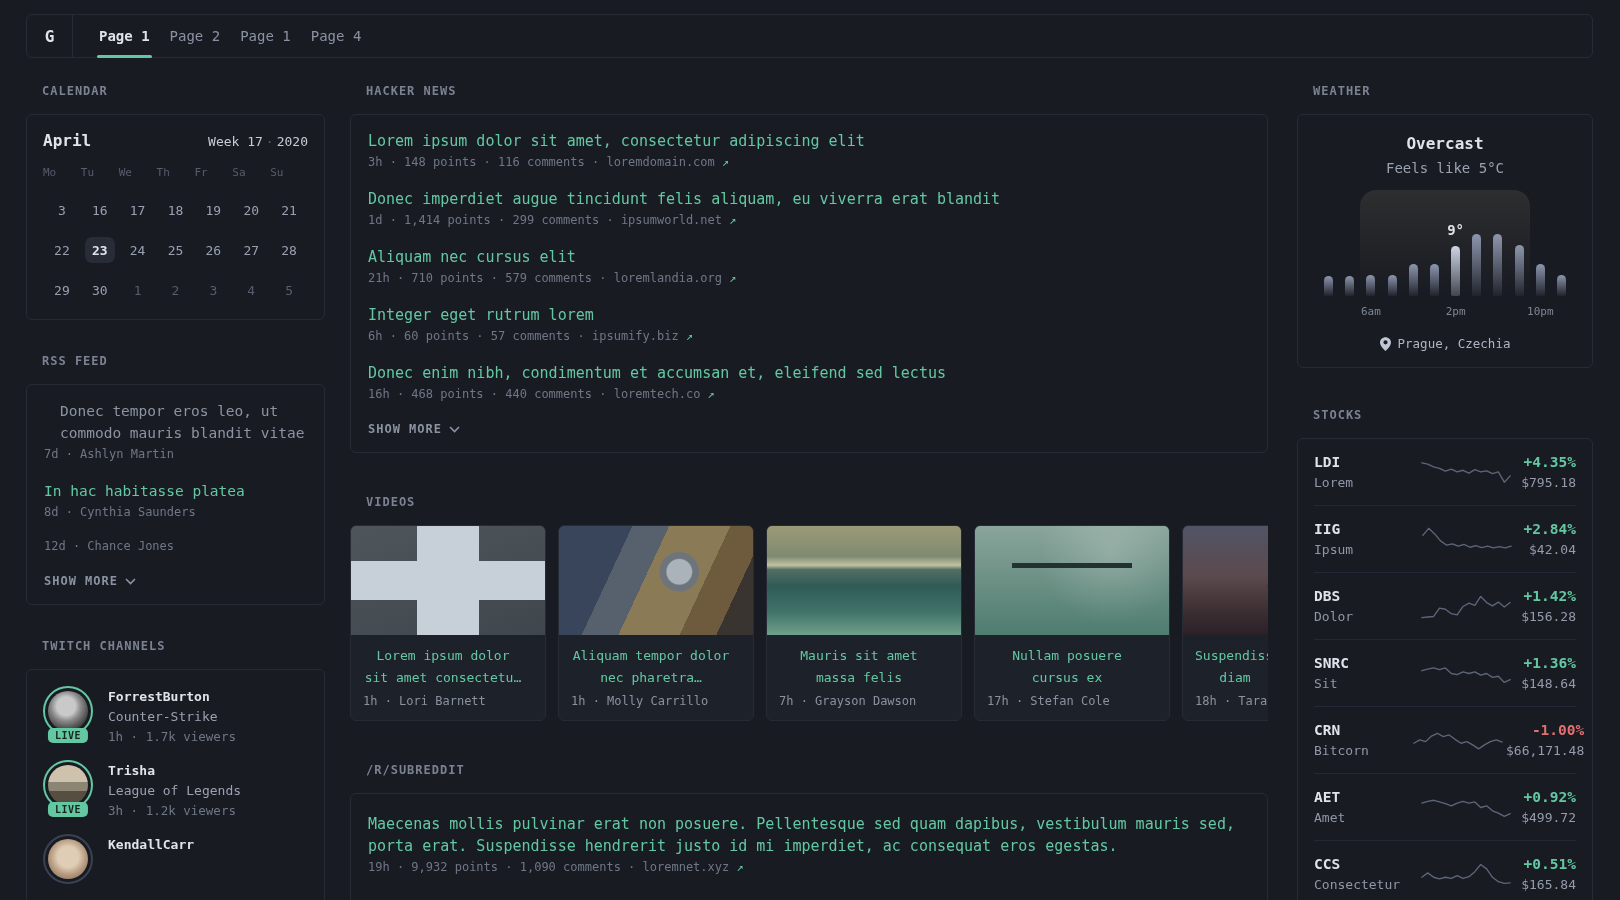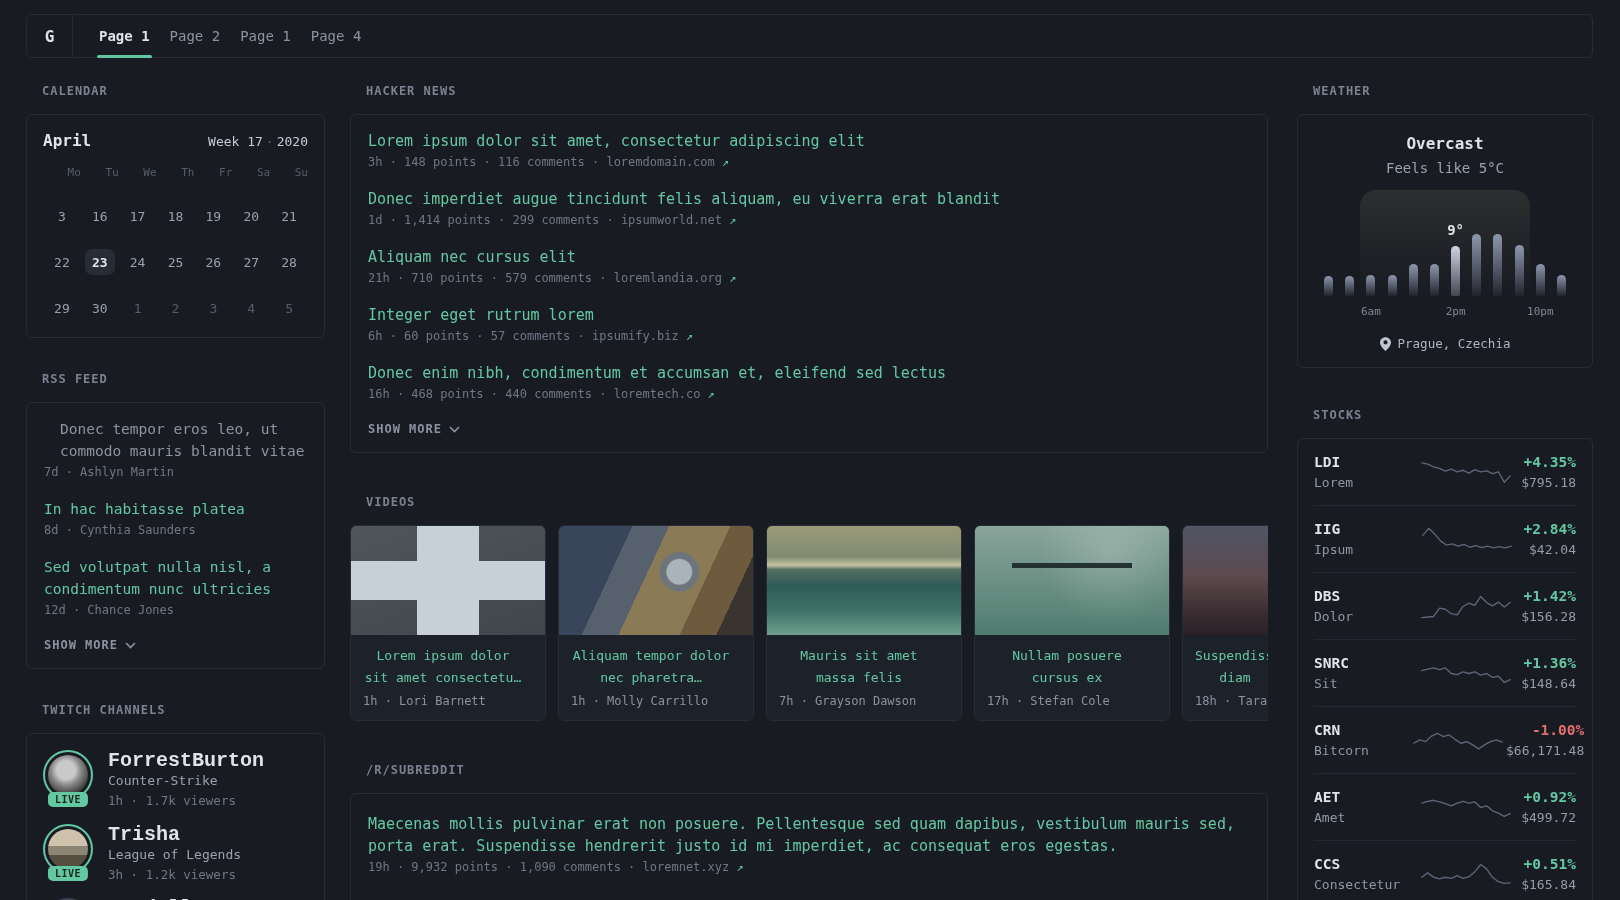--- a/index.html
+++ b/index.html
@@ -81,21 +81,21 @@
     border:1px solid var(--border);
     border-radius:6px;
     background:var(--card-bg);
   }
   
   .cal-card{padding:16px;}
   .cal-head{display:flex;align-items:baseline;justify-content:space-between;margin-bottom:16px;}
   .cal-month{color:var(--white);font-size:16px;font-weight:700;}
   .cal-week{font-size:13px;color:#c6ccd6;}
   .cal-week .sep{color:var(--dimmer);margin:0 3px;}
-  .cal-grid{display:grid;grid-template-columns:repeat(7,1fr);row-gap:20px;text-align:right;}
+  .cal-grid{display:grid;grid-template-columns:repeat(7,1fr);row-gap:14px;text-align:left;}
   .cal-dow{font-size:11px;color:var(--dimmer);margin-bottom:4px;}
   .cal-day{height:26px;display:flex;align-items:center;justify-content:center;}
   .cal-day span{
     display:inline-flex;align-items:center;justify-content:center;
     min-width:30px;height:26px;border-radius:7px;
     font-size:13px;color:#99a1b0;
   }
   .cal-day[data-state="selected"] span{background:#272c37;color:var(--white);font-weight:700;}
   .cal-day[data-state="out"] span{color:var(--dimmer);}
   
@@ -138,21 +138,21 @@
   [data-avatar="trisha"]{background:linear-gradient(to bottom,#cfc2ad 0 42%,#8d8574 42% 64%,#564f41 64%);}
   [data-avatar="kendall"]{background:radial-gradient(circle at 50% 45%,#e0cdb6 0 35%,#b59a7f 60%,#6f5d4c 100%);}
   .live-badge{
     position:absolute;left:50%;bottom:-7px;transform:translateX(-50%);
     background:var(--green);color:#17251f;
     font-size:10px;font-weight:700;letter-spacing:.5px;
     padding:2px 7px;border-radius:5px;
     display:none;
   }
   .channel[data-live="true"] .live-badge{display:block;}
-  .ch-name{color:var(--white);font-size:20px;font-weight:700;line-height:21px;font-family:Liberation Mono, monospace;}
+  .ch-name{color:var(--white);font-size:13px;font-weight:700;line-height:21px;}
   .ch-cat{color:#9aa2b0;font-size:13px;line-height:20px;}
   .ch-meta{color:var(--dim);font-size:12.5px;line-height:19px;}
   
   .video-row{display:flex;gap:12px;overflow:hidden;}
   .video-card{
     flex:none;width:196px;
     background:var(--card-bg-raised);
     border:1px solid var(--border);
     border-radius:6px;
     overflow:hidden;
@@ -367,21 +367,20 @@
             <a class="feed-title" data-visited="true">Donec tempor eros leo, ut commodo mauris blandit vitae</a>
             <div class="feed-meta">7d · Ashlyn Martin</div>
           </div>
         
           <div class="feed-item">
             <a class="feed-title">In hac habitasse platea</a>
             <div class="feed-meta">8d · Cynthia Saunders</div>
           </div>
         
           <div class="feed-item">
-            <a class="feed-title">Sed volutpat nulla nisl, a condimentum nunc ultricies</a>
             <div class="feed-meta">12d · Chance Jones</div>
           </div>
         
         <button class="show-more">
           <span>SHOW MORE</span>
           <svg class="chev" viewBox="0 0 11 7">
               <polyline points="1,1 5.5,5.5 10,1"></polyline>
             </svg>
         </button>
       </div>

